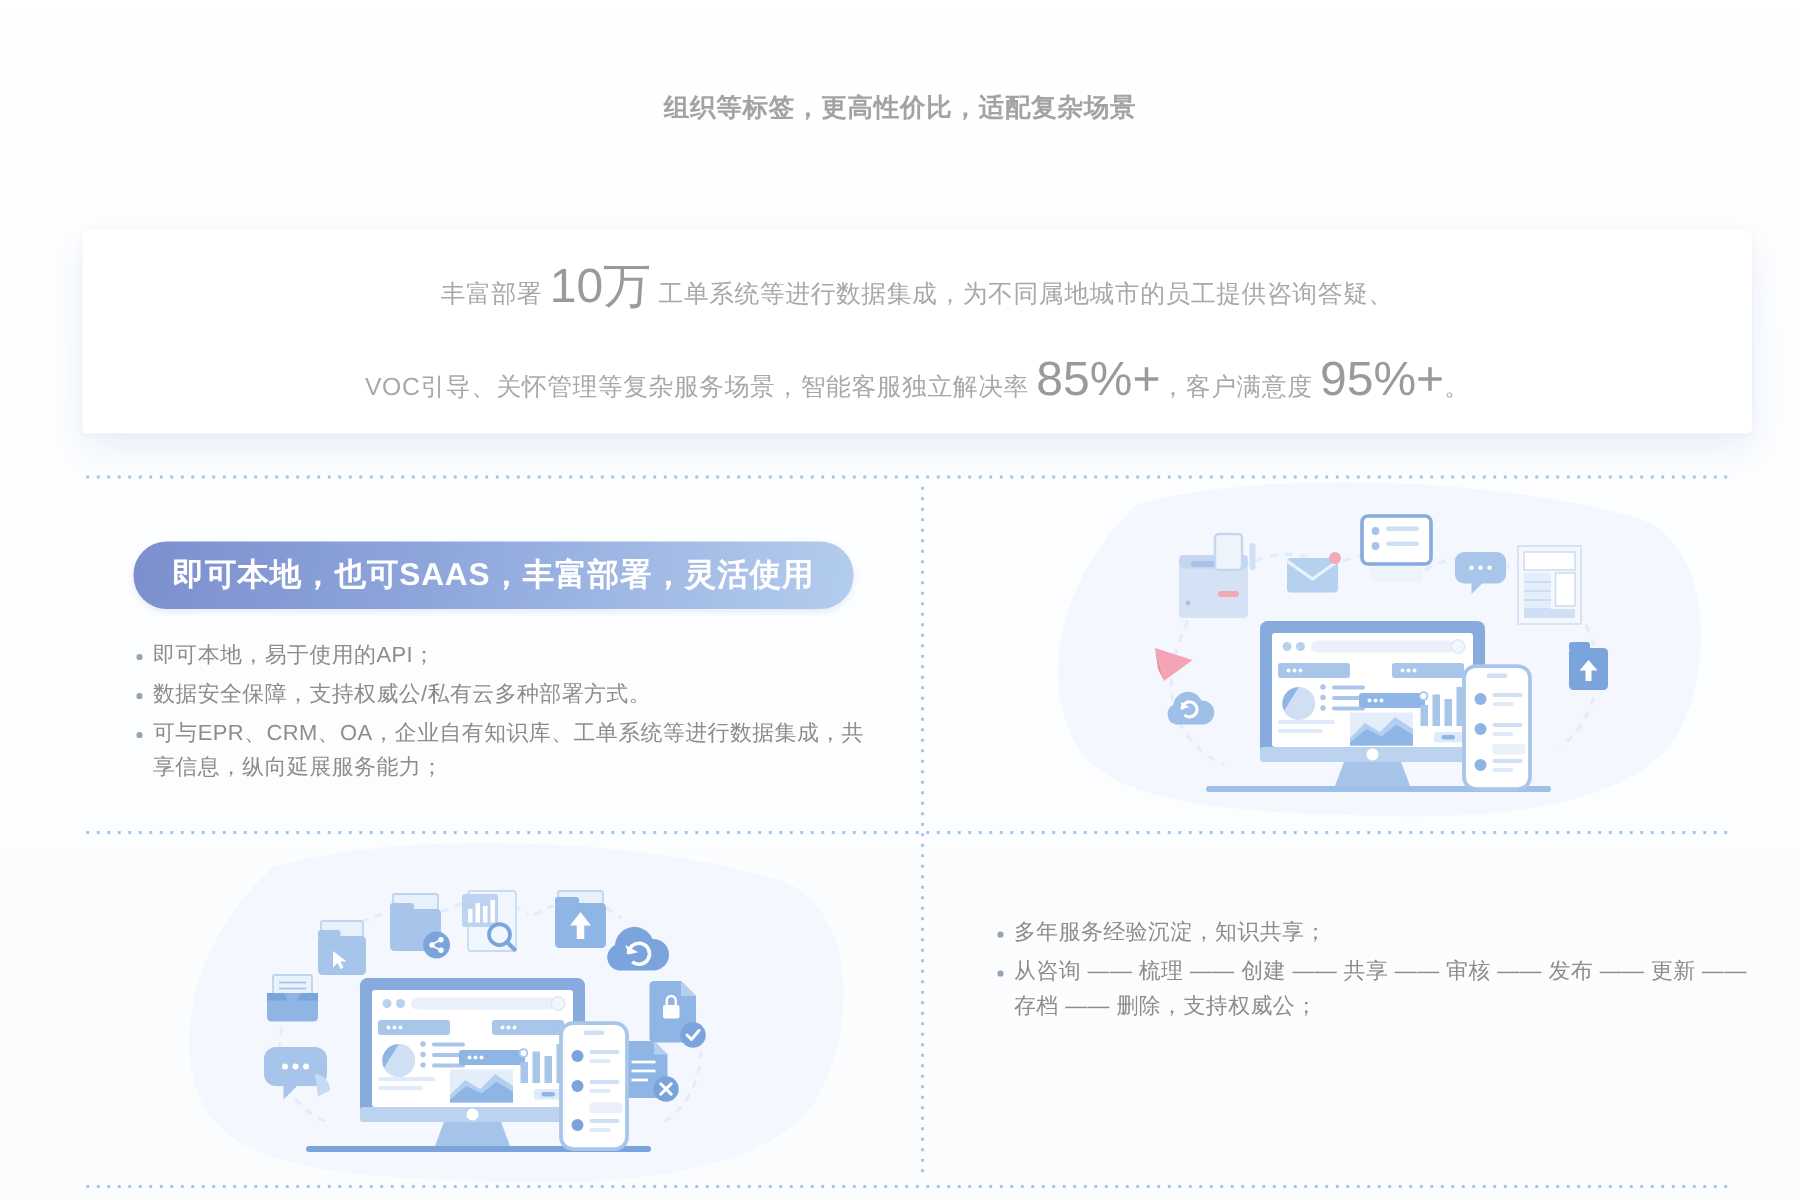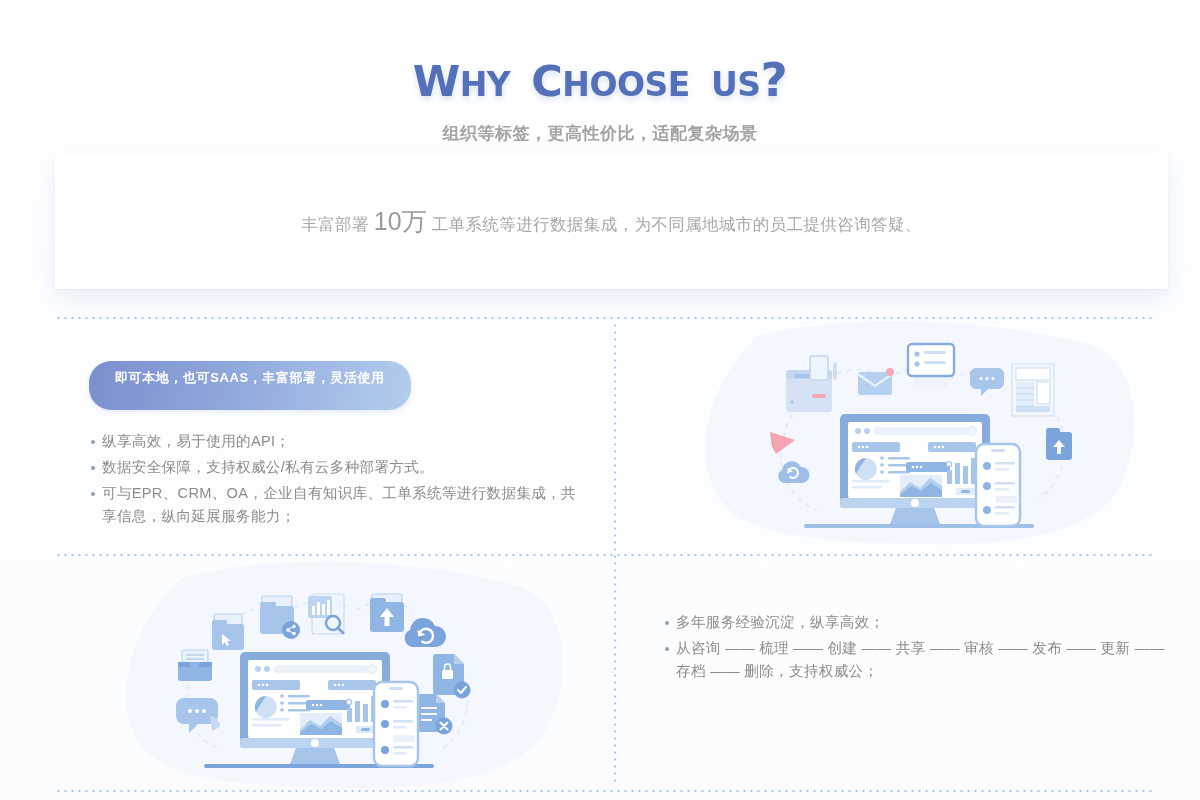--- a/index.html
+++ b/index.html
@@ -76,21 +76,21 @@
 
   .intro-line {
     font-size: 16.5px;
     color: #a8a8a8;
     letter-spacing: 0.4px;
     line-height: 1;
     white-space: nowrap;
   }
   .intro-line + .intro-line { margin-top: 30px; }
   .intro-line .big {
-    font-size: 25px;
+    font-size: 32px;
     color: #9a9a9a;
     letter-spacing: 0;
   }
 
   
   .divider-h {
     position: absolute;
     left: 55px;
     width: 1100px;
     height: 2px;
@@ -112,23 +112,23 @@
     background-image: radial-gradient(circle, #9fc4ef 1px, transparent 1.2px);
     background-size: 2px 7px;
     background-repeat: repeat-y;
     background-position: center top;
   }
 
   
   .pill {
     display: inline-block;
     border-radius: 22px;
-    padding: 8px 26px 23px 26px;
+    padding: 8px 26px 9px 26px;
     color: #ffffff;
-    font-size: 13px;
+    font-size: 21px;
     font-weight: 700;
     letter-spacing: 0.6px;
     white-space: nowrap;
     box-shadow: 0 2px 5px rgba(120,150,205,0.18);
   }
   .pill.a {
     background: linear-gradient(100deg, #7b8fce 0%, #8fa6db 42%, #b3cdee 100%);
   }
   .pill.b {
     background: linear-gradient(100deg, #7c93d1 0%, #93abe0 45%, #b6cfef 100%);
@@ -176,43 +176,41 @@
   }
   #illus-platform { left: 700px; top: 318px; width: 444px; height: 232px; }
   #illus-knowledge { left: 122px; top: 558px; width: 450px; height: 238px; }
 </style>
 </head>
 <body>
 
 <div id="page">
 
   <div class="header">
-    <div class="main-title">
-      <span class="cap">W</span><span class="sm">hy</span>
-      <span class="cap">C</span><span class="sm">hoose</span>
-      <span class="sm">Us?</span>
-    </div>
     <div class="subtitle">组织等标签，更高性价比，适配复杂场景</div>
   </div>
 
   <div class="intro-card">
     <div class="intro-line">
       <span>丰富部署 </span><span class="big">10万</span><span> 工单系统等进行数据集成，为不同属地城市的员工提供咨询答疑、</span>
     </div>
+    <div class="intro-line">
+      <span>VOC引导、关怀管理等复杂服务场景，智能客服独立解决率 </span><span class="big">85%+</span><span>，客户满意度 </span><span class="big">95%+</span><span>。</span>
+    </div>
   </div>
 
   <div class="divider-h" id="divider-top"></div>
   <div class="divider-h" id="divider-middle"></div>
   <div class="divider-h" id="divider-bottom"></div>
   <div class="divider-v"></div>
 
   <div id="block-saas">
     <div class="pill a">即可本地，也可SAAS，丰富部署，灵活使用</div>
     <div class="bullets">
-      <div class="bullet">纵享高效，易于使用的API；</div>
+      <div class="bullet">即可本地，易于使用的API；</div>
       <div class="bullet">数据安全保障，支持权威公/私有云多种部署方式。</div>
       <div class="bullet">可与EPR、CRM、OA，企业自有知识库、工单系统等进行数据集成，共享信息，纵向延展服务能力；</div>
     </div>
   </div>
 
   <svg class="illus" id="illus-platform" viewBox="0 0 444 232">
 
     <path d="M58,18 C150,-6 300,2 388,26 C440,40 444,120 420,168 C398,212 320,228 230,226 C140,224 48,222 20,182 C-8,142 4,68 58,18 Z" fill="#f4f7fd"></path>
 
     <path d="M92,96 C70,140 82,176 116,192" stroke="#e3ecfa" stroke-width="2" fill="none" stroke-dasharray="5 5"></path>
@@ -356,21 +354,21 @@
         <rect x="295" y="178" width="22" height="7" rx="2" fill="#eaf1fb"></rect>
         <circle cx="287" cy="192" r="4" fill="#8fb5e4"></circle>
         <rect x="295" y="188" width="20" height="2.6" rx="1.3" fill="#cfe0f4"></rect>
         <rect x="295" y="194" width="14" height="2.6" rx="1.3" fill="#dfeafa"></rect>
       </g>
     </g>
   </svg>
 
   <div id="block-kb">
     <div class="bullets">
-      <div class="bullet">多年服务经验沉淀，纵享高效；</div>
+      <div class="bullet">多年服务经验沉淀，知识共享；</div>
       <div class="bullet">从咨询 —— 梳理 —— 创建 —— 共享 —— 审核 —— 发布 —— 更新 —— 存档 —— 删除，支持权威公；</div>
     </div>
   </div>
 
   <svg class="illus" id="illus-knowledge" viewBox="0 0 450 238">
     <path d="M60,20 C152,-6 308,2 396,28 C448,44 450,124 424,172 C400,216 320,232 228,230 C136,228 46,226 18,186 C-10,146 4,70 60,20 Z" fill="#f4f7fd"></path>
 
     <path d="M72,108 C56,146 66,178 96,190" stroke="#e3ecfa" stroke-width="2" fill="none" stroke-dasharray="5 5"></path>
     <path d="M110,62 C132,46 158,48 168,58" stroke="#e3ecfa" stroke-width="2" fill="none" stroke-dasharray="5 5"></path>
     <path d="M172,50 C196,38 218,42 230,52" stroke="#e3ecfa" stroke-width="2" fill="none" stroke-dasharray="5 5"></path>

